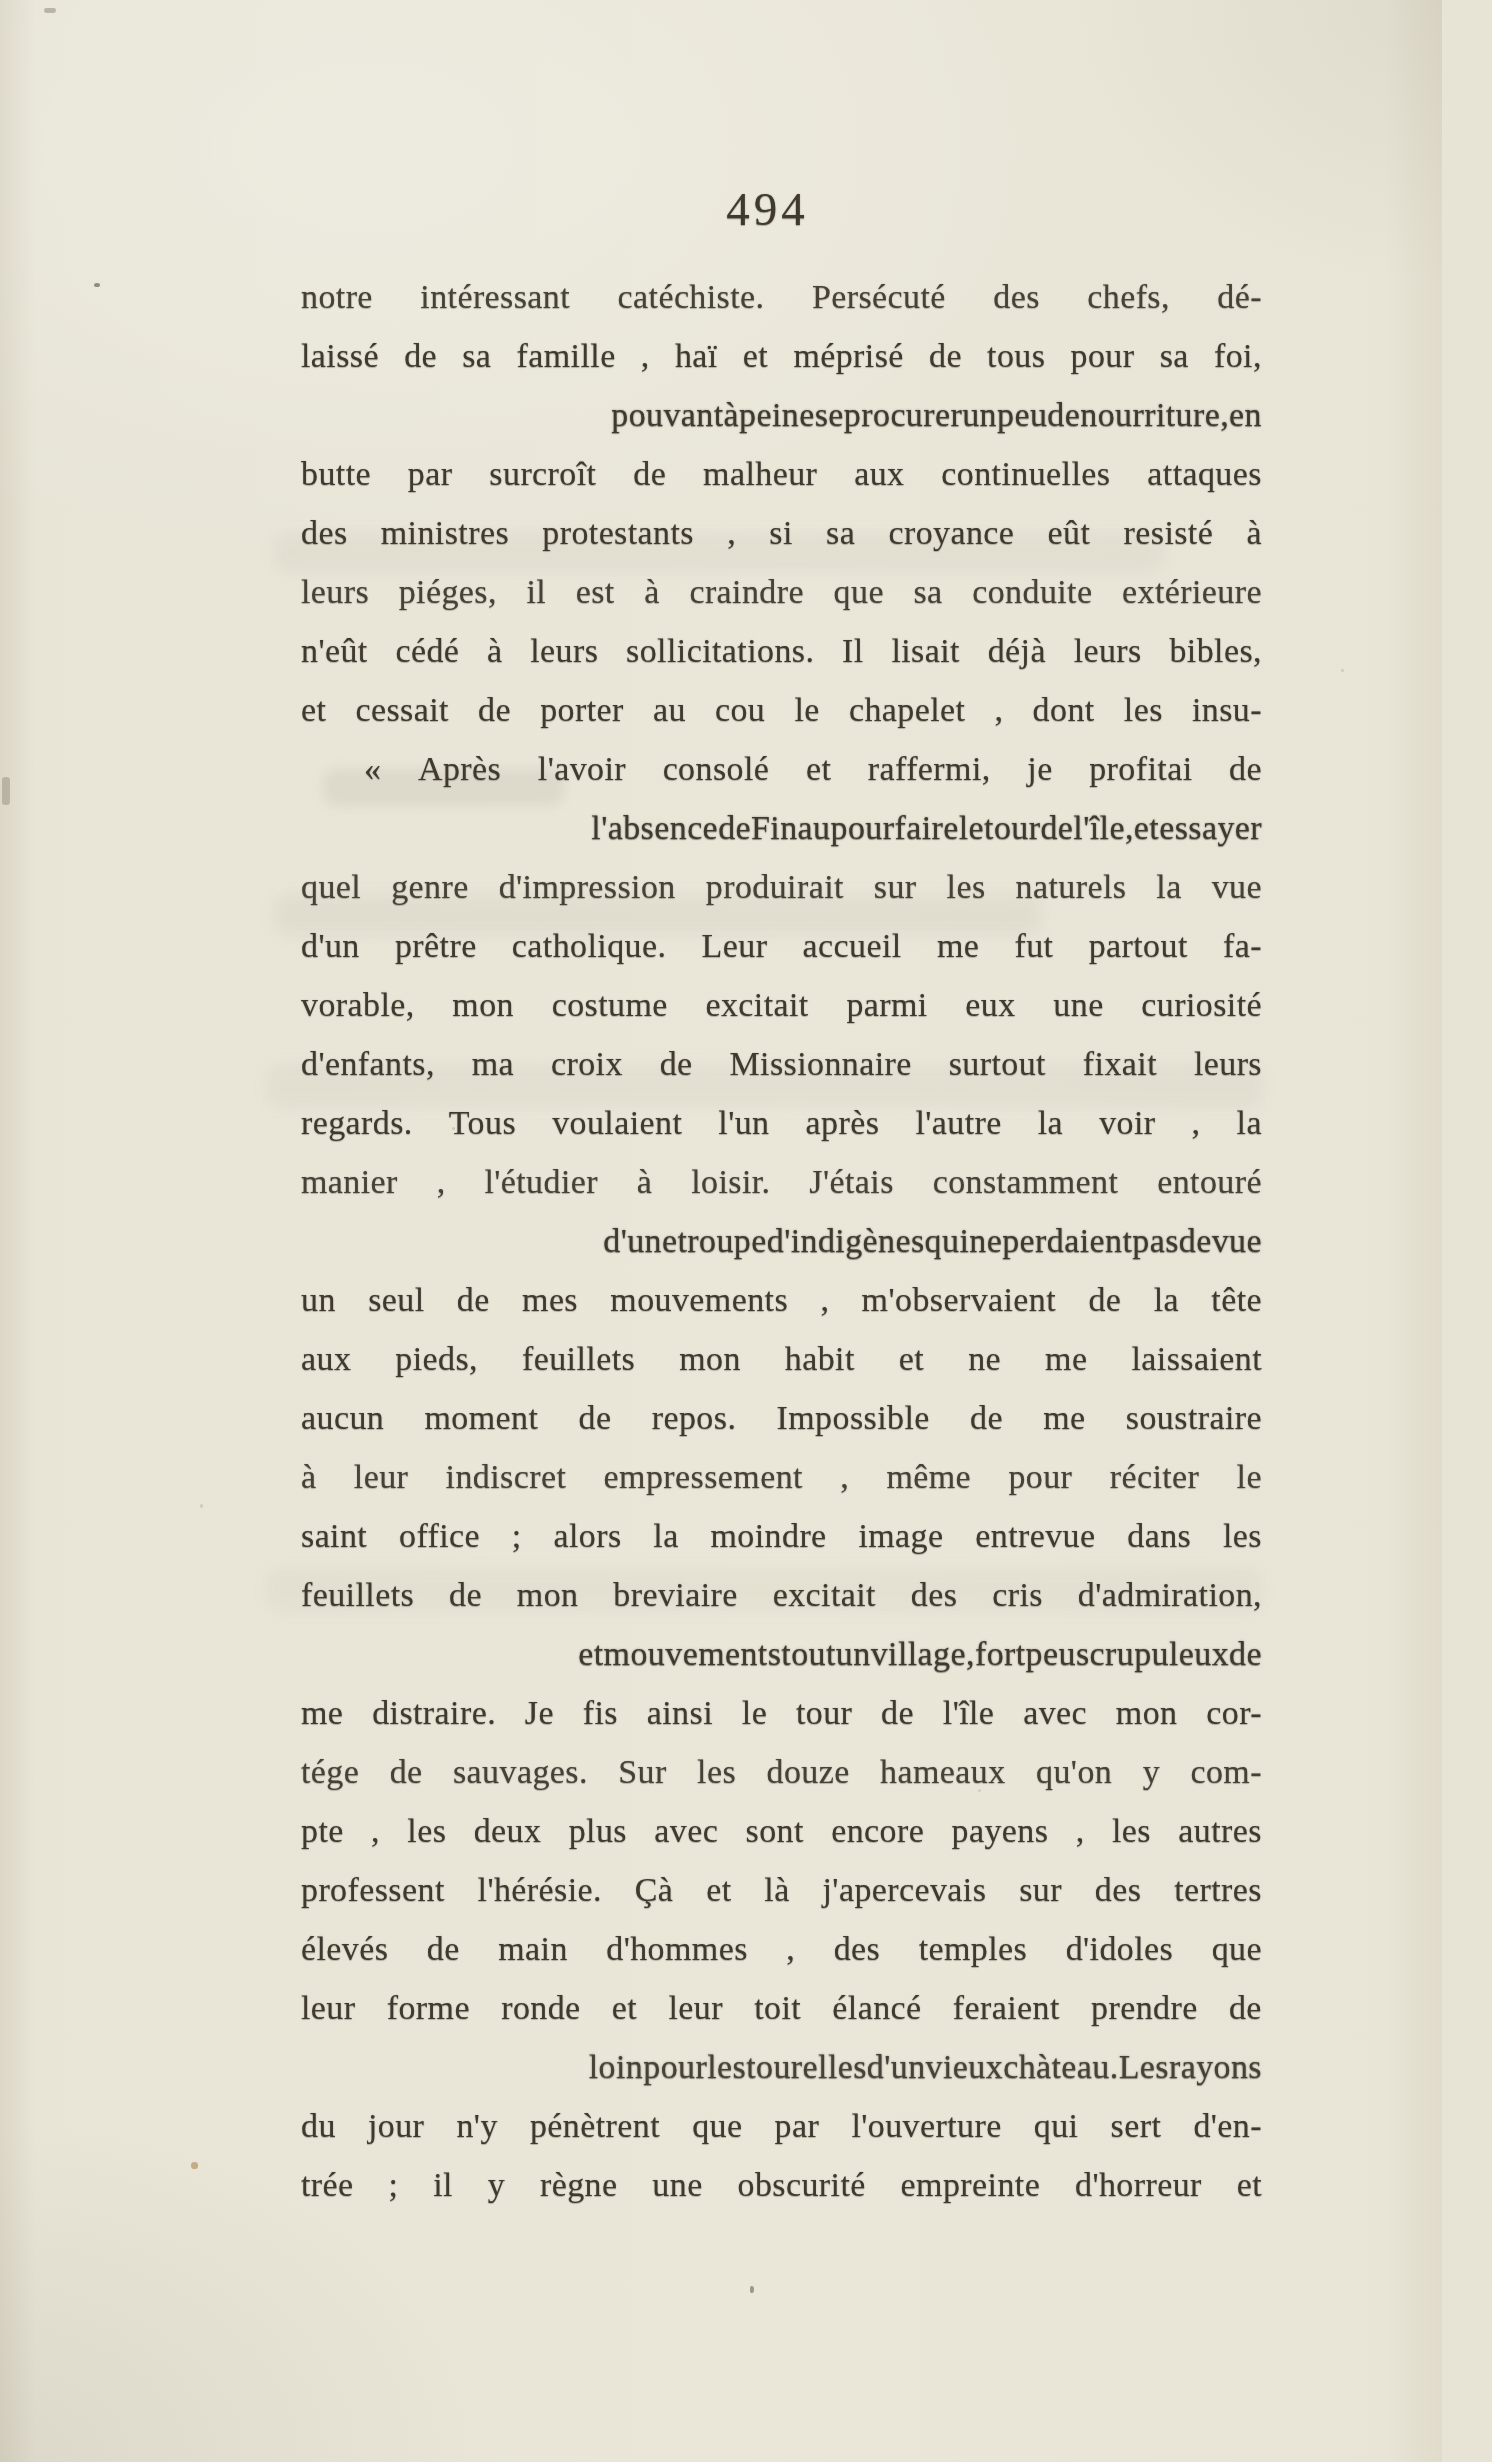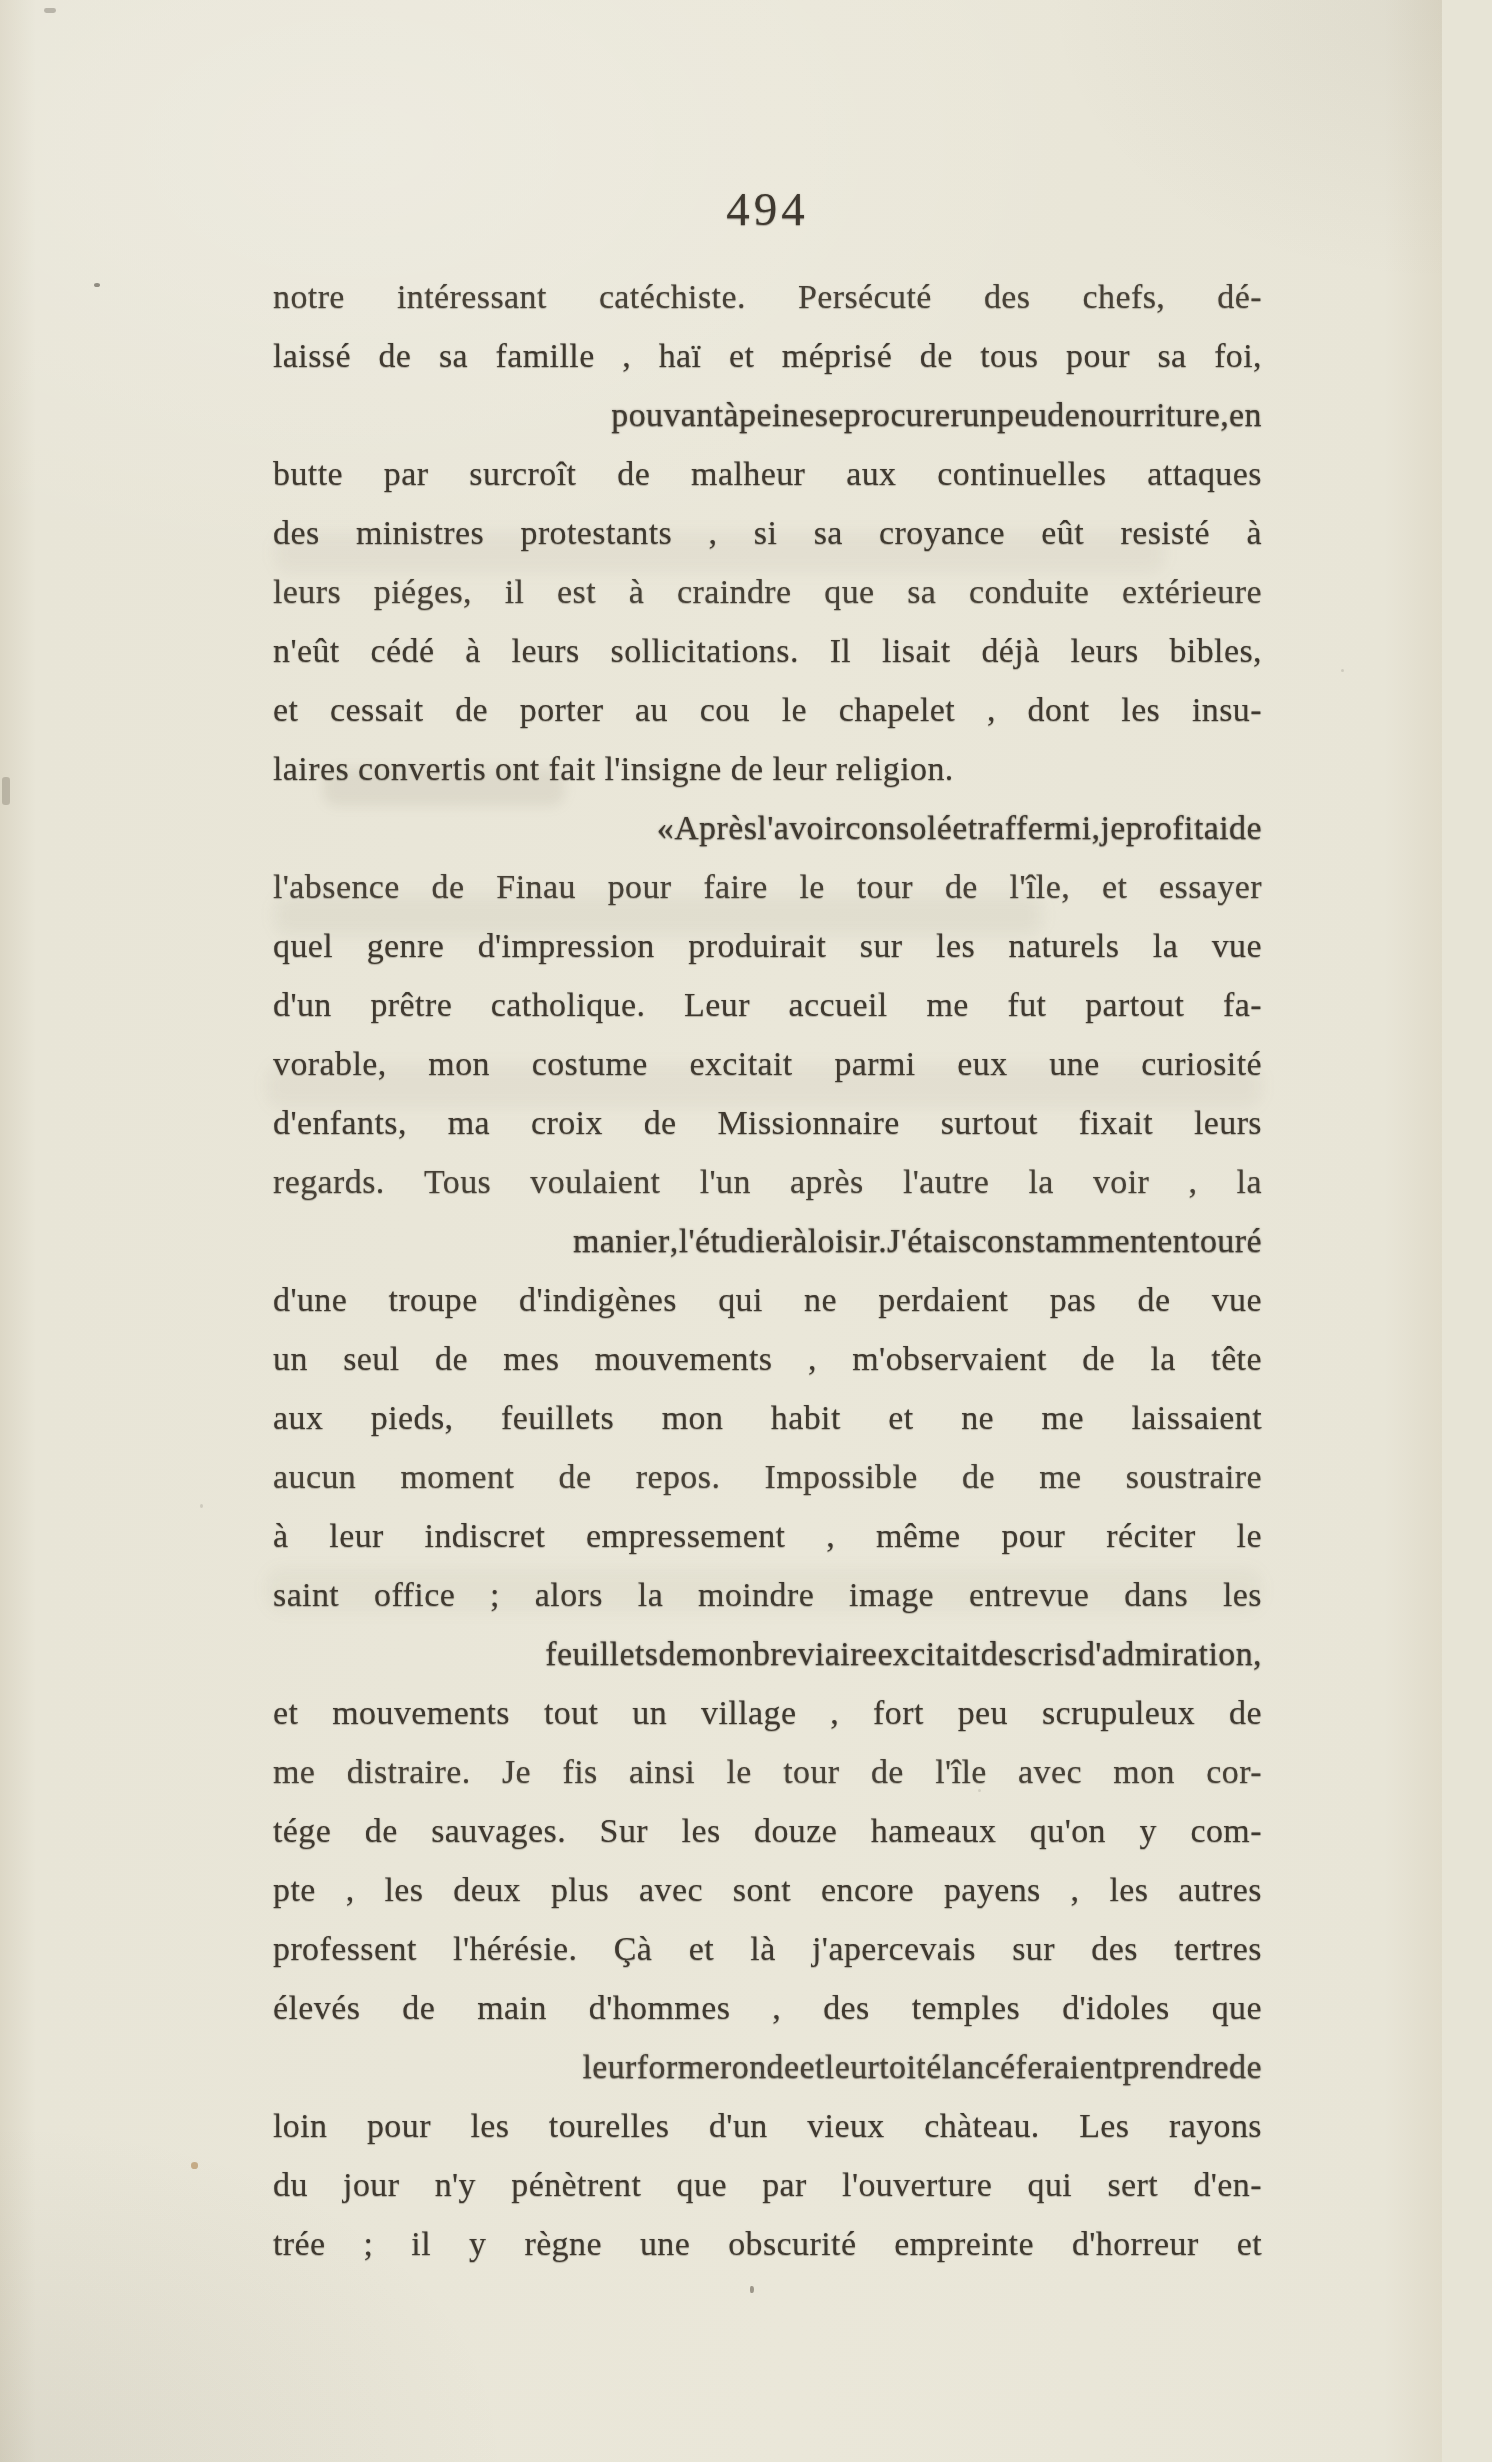--- a/index.html
+++ b/index.html
@@ -24,21 +24,21 @@
     text-shadow:0 0 1.6px rgba(63,57,48,.35), 0 0.8px 0.8px rgba(63,57,48,.3);
   }
   .text-block{
     position:absolute;left:273px;top:267px;width:989px;
     font-size:34px;color:var(--ink,#3f3930);letter-spacing:0.4px;
   }
   .line{
     height:59px;line-height:59px;white-space:nowrap;
     text-shadow:0 0 1.3px rgba(63,57,48,.38), 0 0.8px 0.8px rgba(63,57,48,.28);
   }
-  .line.just{display:flex;justify-content:space-between;}
+  .line.just{display:flex;justify-content:space-between;margin-left:28px;}
   .line:nth-child(7n+3){text-shadow:0 0 2.1px rgba(58,52,43,.5), 0 0.8px 0.8px rgba(58,52,43,.45);justify-content:flex-end;}
   .line:nth-child(5n+1){color:#474137;}
   .line:nth-child(11n+5){filter:blur(0.2px);}
   .speck{position:absolute;border-radius:50%;}
   .ghost{position:absolute;border-radius:14.5px;}
 </style>
 </head>
 <body>
 
 <div class="page">
@@ -141,21 +141,20 @@
         <span>porter</span>
         <span>au</span>
         <span>cou</span>
         <span>le</span>
         <span>chapelet</span>
         <span>,</span>
         <span>dont</span>
         <span>les</span>
         <span>insu-</span>
       </div>
-      <div class="line">laires convertis ont fait l'insigne de leur religion.</div>
       <div class="line just" style="padding-left: 63px;">
         <span>«</span>
         <span>Après</span>
         <span>l'avoir</span>
         <span>consolé</span>
         <span>et</span>
         <span>raffermi,</span>
         <span>je</span>
         <span>profitai</span>
         <span>de</span>

